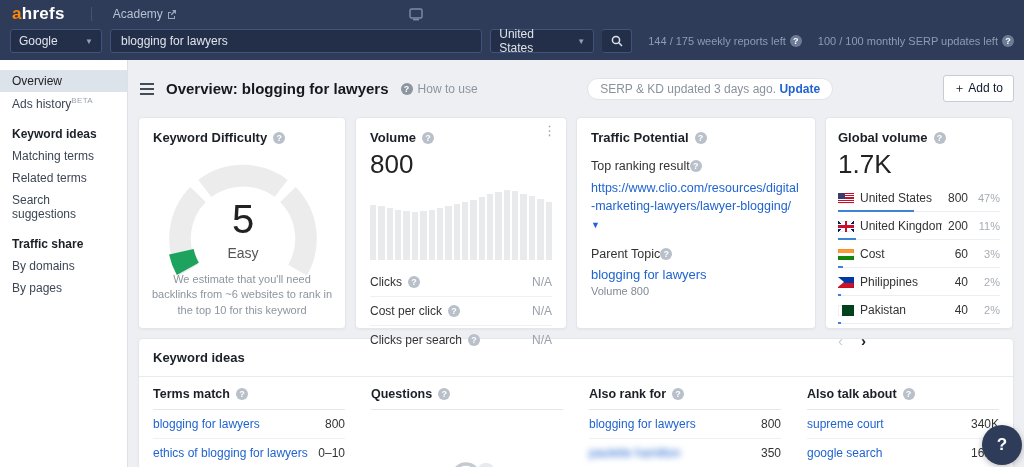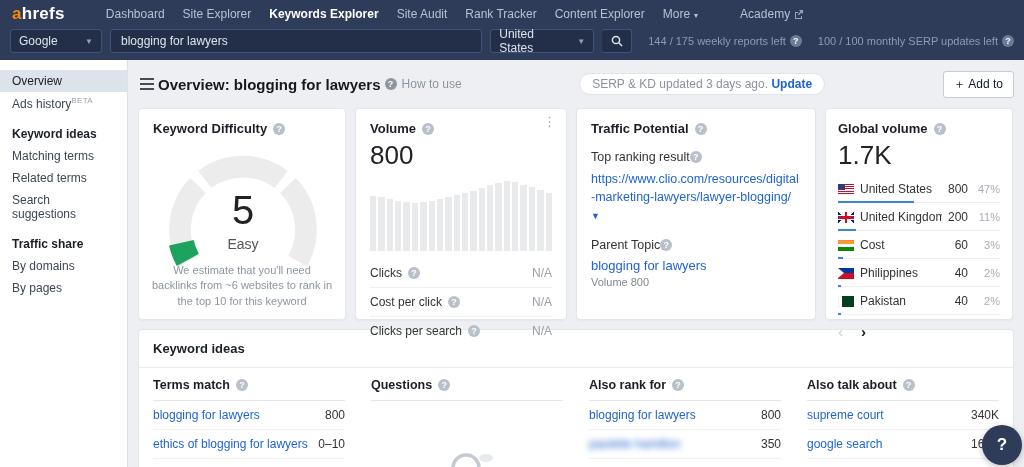--- a/index.html
+++ b/index.html
@@ -1,21 +1,21 @@
 <!DOCTYPE html>
 <html><head>
 <meta charset="utf-8">
 <style>
   * { margin:0; padding:0; box-sizing:border-box; }
   html,body { width:1024px; height:467px; overflow:hidden; background:#edeff3;
               font-family:"Liberation Sans", sans-serif; }
 
   
   .topnav { height:28px; background:#2e3c59; display:flex; align-items:center; padding:0 12px; gap:4px; }
-  .logo { font-size:17px; font-weight:bold; color:#fff; letter-spacing:.3px; margin-right:28px; cursor:pointer; }
+  .logo { font-size:17px; font-weight:bold; color:#fff; letter-spacing:.3px; margin-right:14px; cursor:pointer; }
   .logo .logo-a { color:#ff8800; }
   .nav-link { color:#b7c1d3; font-size:12px; text-decoration:none; padding:0 9px; cursor:pointer; white-space:nowrap; }
   .nav-link.active { color:#fff; font-weight:bold; }
   .nav-link .caret { font-size:8px; margin-left:4px; }
   .nav-sep { width:1px; height:14px; background:#46546f; margin:0 8px; }
   .ext-ico { margin-left:4px; opacity:.8; }
   .monitor-ico { margin-left:220px; opacity:.85; cursor:pointer; display:flex; }
 
   
   .searchbar { height:32px; background:#2e3c59; display:flex; align-items:center; padding:0 10px 6px 10px; gap:8px; }
@@ -36,21 +36,21 @@
   
   .layout { display:flex; height:407px; }
   .sidebar { width:128px; background:#fff; border-right:1px solid #dde1e6; padding-top:10px; flex-shrink:0; }
   .sb-item { font-size:12px; color:#3c4654; padding:4px 12px; cursor:pointer; }
   .sb-item.active { background:#dce3eb; color:#222; }
   .sb-item sup { font-size:8px; color:#9aa2ad; letter-spacing:.3px; }
   .sb-header { font-size:12px; font-weight:bold; color:#1b1f26; padding:12px 12px 4px 12px; }
   .main { flex:1; padding:0 10px; overflow:hidden; }
 
   
-  .page-head { height:48px; display:flex; align-items:center; }
+  .page-head { height:57px; display:flex; align-items:center; gap:8px; }
   .burger { display:flex; flex-direction:column; gap:3px; cursor:pointer; padding:2px; }
   .burger i { width:14px; height:2px; background:#444c57; }
   .page-title { font-size:15px; font-weight:bold; color:#15191f; margin-left:2px; }
   .howto { color:#8d959f; font-size:12px; display:flex; align-items:center; gap:5px; margin-left:4px; }
   .pill { margin:0 auto; background:#fff; border:1px solid #e0e3e8; border-radius:12px; padding:3px 12px;
           font-size:12px; color:#8a929e; white-space:nowrap; }
   .pill b { color:#1f63cf; cursor:pointer; }
   .addto { background:#fff; border:1px solid #c6ccd4; border-radius:3px; padding:4px 10px; font-size:12px;
            color:#0f172a; cursor:pointer; white-space:nowrap; }
 
@@ -132,29 +132,20 @@
          background:#2e3c59; color:#fff; font-size:17px; font-weight:bold; display:flex;
          align-items:center; justify-content:center; cursor:pointer; box-shadow:0 2px 6px rgba(0,0,0,.25); }
 </style>
 </head>
 <body>
 
 <div class="topnav">
   <div class="logo">
     <span class="logo-a">a</span><span>hrefs</span>
   </div>
-  <nav id="nav-items" style="display:flex;align-items:center;">
-      <a class="nav-link">Dashboard</a>
-      <a class="nav-link">Site Explorer</a>
-      <a class="nav-link active">Keywords Explorer</a>
-      <a class="nav-link">Site Audit</a>
-      <a class="nav-link">Rank Tracker</a>
-      <a class="nav-link">Content Explorer</a>
-      <a class="nav-link">More<span class="caret">▾</span></a>
-    </nav>
   <span class="nav-sep"></span>
   <a class="nav-link" style="display:flex;align-items:center;">
     <span>Academy</span>
     <svg class="ext-ico" width="9" height="9" viewBox="0 0 9 9">
       <path d="M1 2h3v1H2v5h5V6h1v3H1z" fill="#b7c1d3"></path>
         <path d="M5 0h4v4L7.5 2.5 4.8 5.2 3.8 4.2 6.5 1.5z" fill="#b7c1d3"></path>
     </svg>
   </a>
   <span class="monitor-ico">
     <svg width="14" height="13" viewBox="0 0 14 13">

